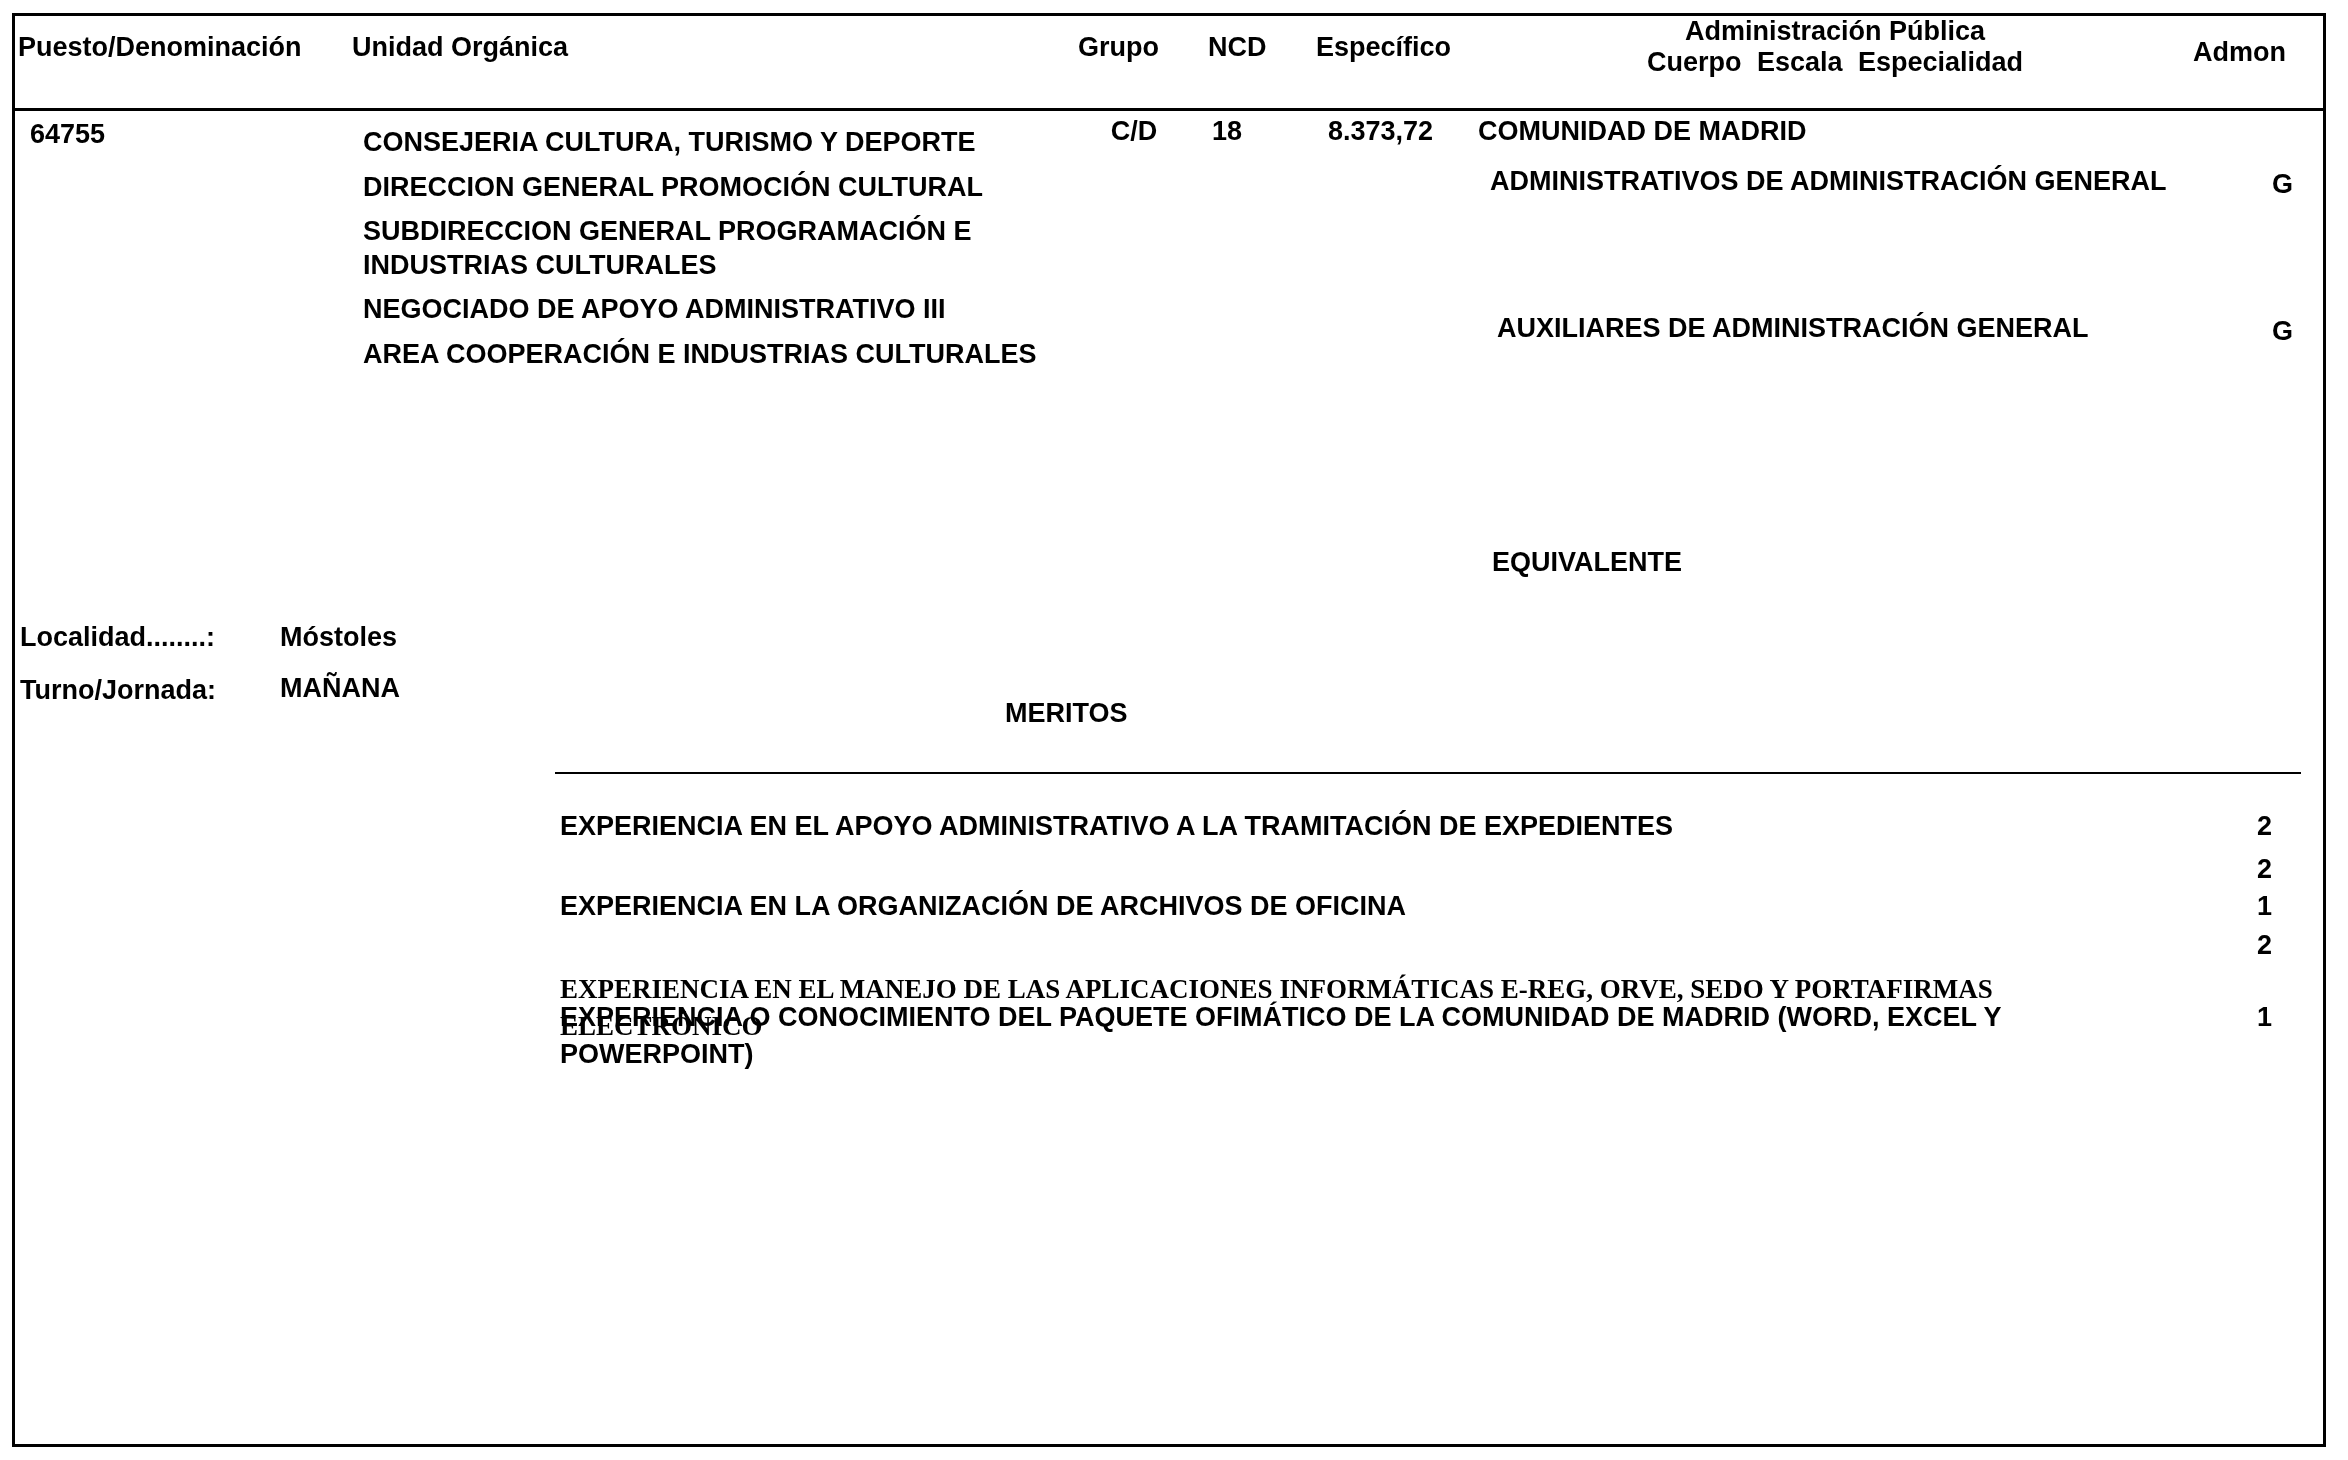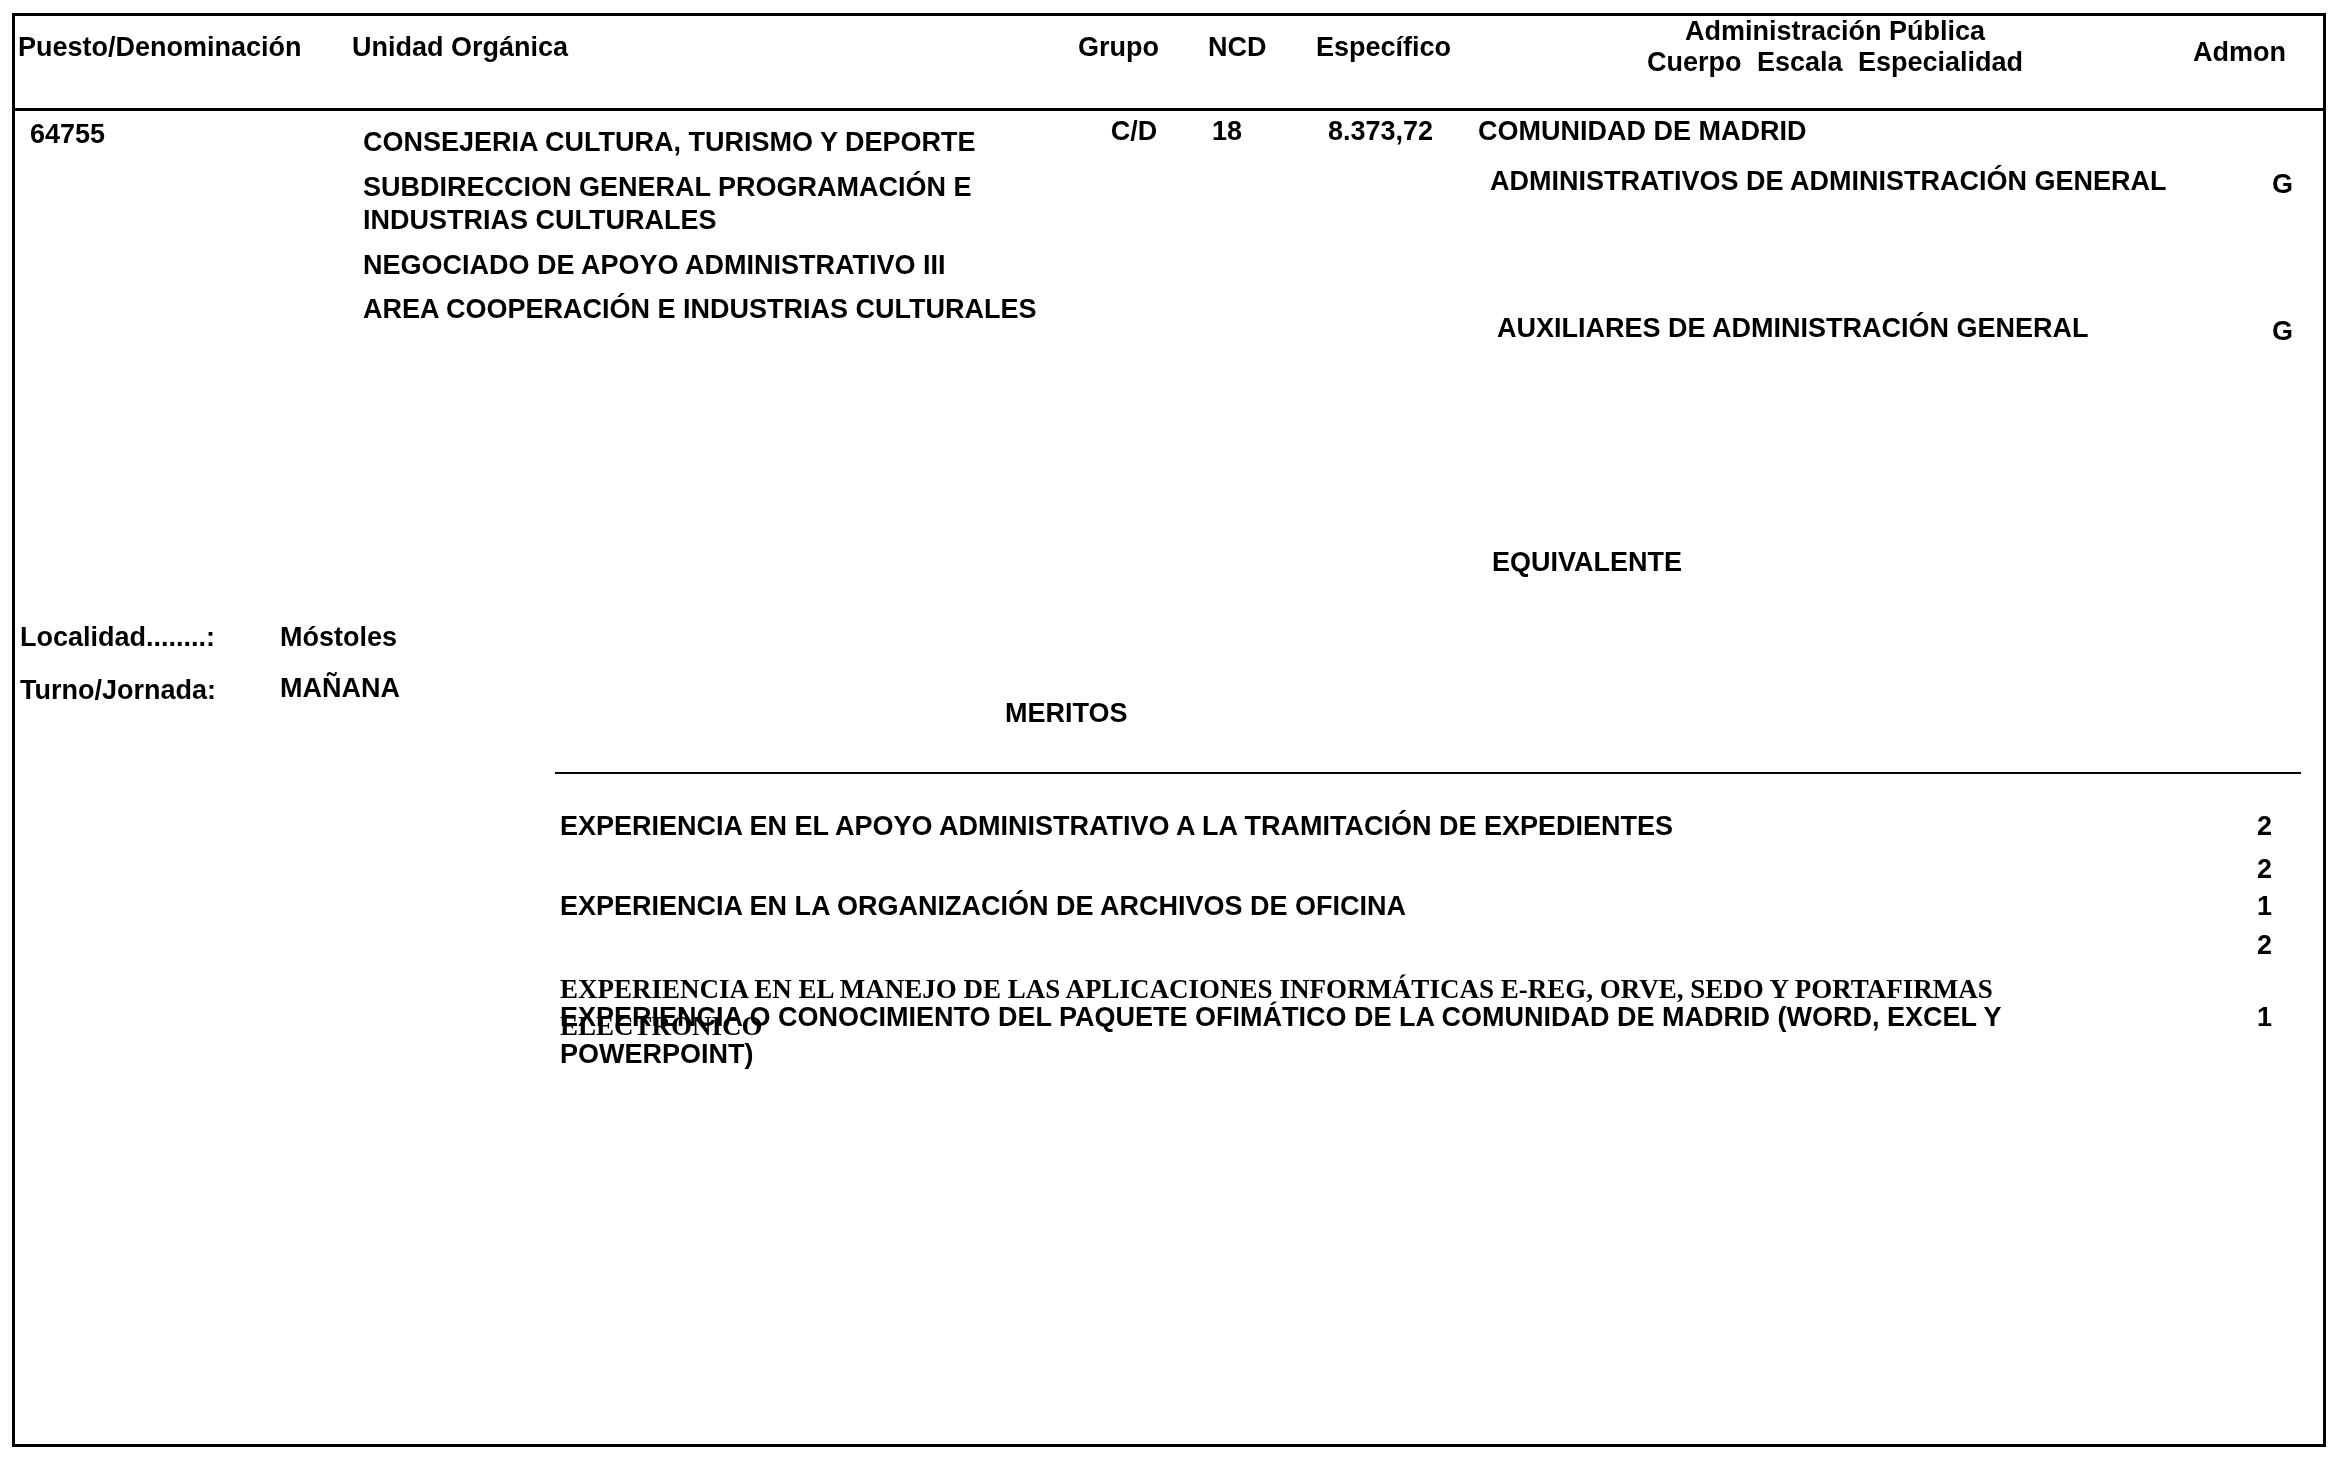--- a/index.html
+++ b/index.html
@@ -69,20 +69,21 @@
   <div class="w center hdr-admin" style="left:1550px; top:16px; width:570px;">
     <div class="line1">Administración Pública</div>
     <div class="line2">Cuerpo Escala Especialidad</div>
   </div>
   <div class="t" style="left:2193px; top:38px;">Admon</div>
 
   <div class="t" style="left:30px; top:120px;">64755</div>
 
   <div class="w org-list" style="left:352px; top:115px; width:706px;">
     <div>CONSEJERIA CULTURA, TURISMO Y DEPORTE</div>
+    <div>DIRECCION GENERAL PROMOCIÓN CULTURAL</div>
     <div>SUBDIRECCION GENERAL PROGRAMACIÓN E INDUSTRIAS CULTURALES</div>
     <div>NEGOCIADO DE APOYO ADMINISTRATIVO III</div>
     <div>AREA COOPERACIÓN E INDUSTRIAS CULTURALES</div>
   </div>
 
   <div class="t center" style="left:1098px; top:117px; width:72px;">C/D</div>
   <div class="t center" style="left:1198px; top:117px; width:58px;">18</div>
   <div class="t" style="left:1328px; top:117px;">8.373,72</div>
 
   <div class="t" style="left:1478px; top:117px;">COMUNIDAD DE MADRID</div>

